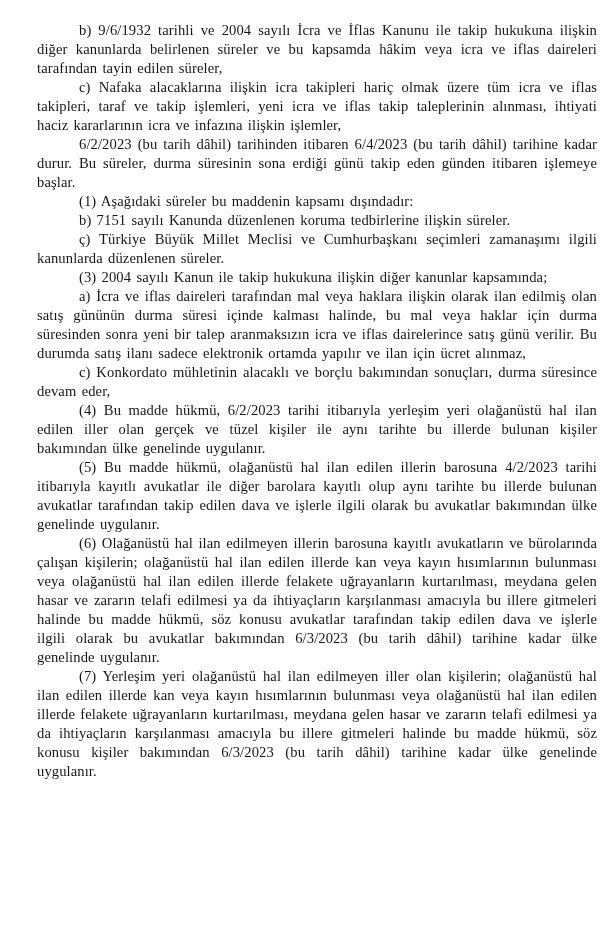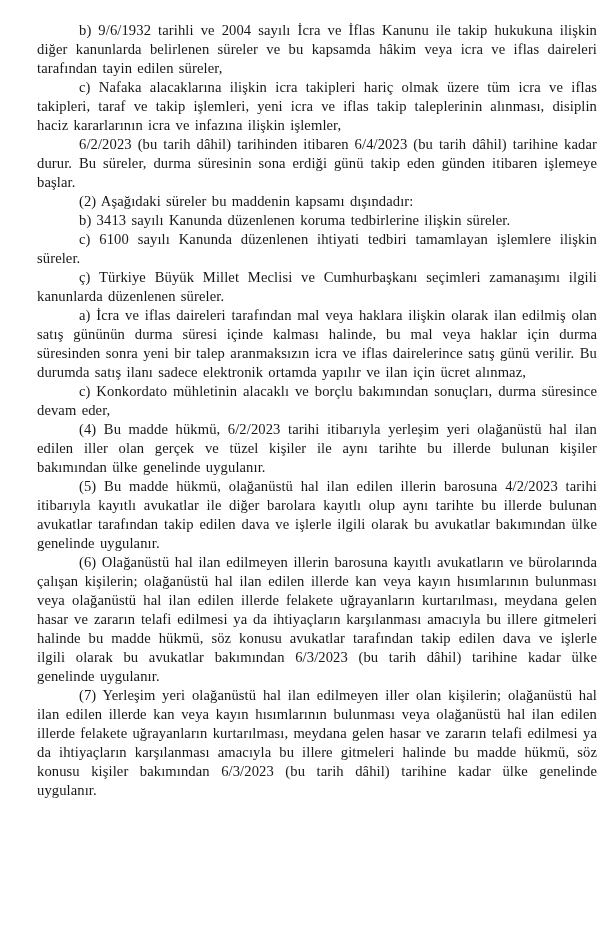--- a/index.html
+++ b/index.html
@@ -31,25 +31,25 @@
     letter-spacing: 0.1px;
     -webkit-hyphens: none;
     hyphens: none;
   }
 </style>
 </head>
 <body>
 
 <div class="page">
   <p>b) 9/6/1932 tarihli ve 2004 sayılı İcra ve İflas Kanunu ile takip hukukuna ilişkin diğer kanunlarda belirlenen süreler ve bu kapsamda hâkim veya icra ve iflas daireleri tarafından tayin edilen süreler,</p>
-  <p>c) Nafaka alacaklarına ilişkin icra takipleri hariç olmak üzere tüm icra ve iflas takipleri, taraf ve takip işlemleri, yeni icra ve iflas takip taleplerinin alınması, disiplin haciz kararlarının icra ve infazına ilişkin işlemler,</p>
+  <p>c) Nafaka alacaklarına ilişkin icra takipleri hariç olmak üzere tüm icra ve iflas takipleri, taraf ve takip işlemleri, yeni icra ve iflas takip taleplerinin alınması, ihtiyati haciz kararlarının icra ve infazına ilişkin işlemler,</p>
   <p>6/2/2023 (bu tarih dâhil) tarihinden itibaren 6/4/2023 (bu tarih dâhil) tarihine kadar durur. Bu süreler, durma süresinin sona erdiği günü takip eden günden itibaren işlemeye başlar.</p>
-  <p>(2) Aşağıdaki süreler bu maddenin kapsamı dışındadır:</p>
-  <p>b) 3413 sayılı Kanunda düzenlenen koruma tedbirlerine ilişkin süreler.</p>
-  <p>c) 6100 sayılı Kanunda düzenlenen ihtiyati tedbiri tamamlayan işlemlere ilişkin süreler.</p>
+  <p>(1) Aşağıdaki süreler bu maddenin kapsamı dışındadır:</p>
+  <p>b) 7151 sayılı Kanunda düzenlenen koruma tedbirlerine ilişkin süreler.</p>
   <p>ç) Türkiye Büyük Millet Meclisi ve Cumhurbaşkanı seçimleri zamanaşımı ilgili kanunlarda düzenlenen süreler.</p>
+  <p>(3) 2004 sayılı Kanun ile takip hukukuna ilişkin diğer kanunlar kapsamında;</p>
   <p>a) İcra ve iflas daireleri tarafından mal veya haklara ilişkin olarak ilan edilmiş olan satış gününün durma süresi içinde kalması halinde, bu mal veya haklar için durma süresinden sonra yeni bir talep aranmaksızın icra ve iflas dairelerince satış günü verilir. Bu durumda satış ilanı sadece elektronik ortamda yapılır ve ilan için ücret alınmaz,</p>
   <p>c) Konkordato mühletinin alacaklı ve borçlu bakımından sonuçları, durma süresince devam eder,</p>
   <p>(4) Bu madde hükmü, 6/2/2023 tarihi itibarıyla yerleşim yeri olağanüstü hal ilan edilen iller olan gerçek ve tüzel kişiler ile aynı tarihte bu illerde bulunan kişiler bakımından ülke genelinde uygulanır.</p>
   <p>(5) Bu madde hükmü, olağanüstü hal ilan edilen illerin barosuna 4/2/2023 tarihi itibarıyla kayıtlı avukatlar ile diğer barolara kayıtlı olup aynı tarihte bu illerde bulunan avukatlar tarafından takip edilen dava ve işlerle ilgili olarak bu avukatlar bakımından ülke genelinde uygulanır.</p>
   <p>(6) Olağanüstü hal ilan edilmeyen illerin barosuna kayıtlı avukatların ve bürolarında çalışan kişilerin; olağanüstü hal ilan edilen illerde kan veya kayın hısımlarının bulunması veya olağanüstü hal ilan edilen illerde felakete uğrayanların kurtarılması, meydana gelen hasar ve zararın telafi edilmesi ya da ihtiyaçların karşılanması amacıyla bu illere gitmeleri halinde bu madde hükmü, söz konusu avukatlar tarafından takip edilen dava ve işlerle ilgili olarak bu avukatlar bakımından 6/3/2023 (bu tarih dâhil) tarihine kadar ülke genelinde uygulanır.</p>
   <p>(7) Yerleşim yeri olağanüstü hal ilan edilmeyen iller olan kişilerin; olağanüstü hal ilan edilen illerde kan veya kayın hısımlarının bulunması veya olağanüstü hal ilan edilen illerde felakete uğrayanların kurtarılması, meydana gelen hasar ve zararın telafi edilmesi ya da ihtiyaçların karşılanması amacıyla bu illere gitmeleri halinde bu madde hükmü, söz konusu kişiler bakımından 6/3/2023 (bu tarih dâhil) tarihine kadar ülke genelinde uygulanır.</p>
 </div>
 
 </body></html>

